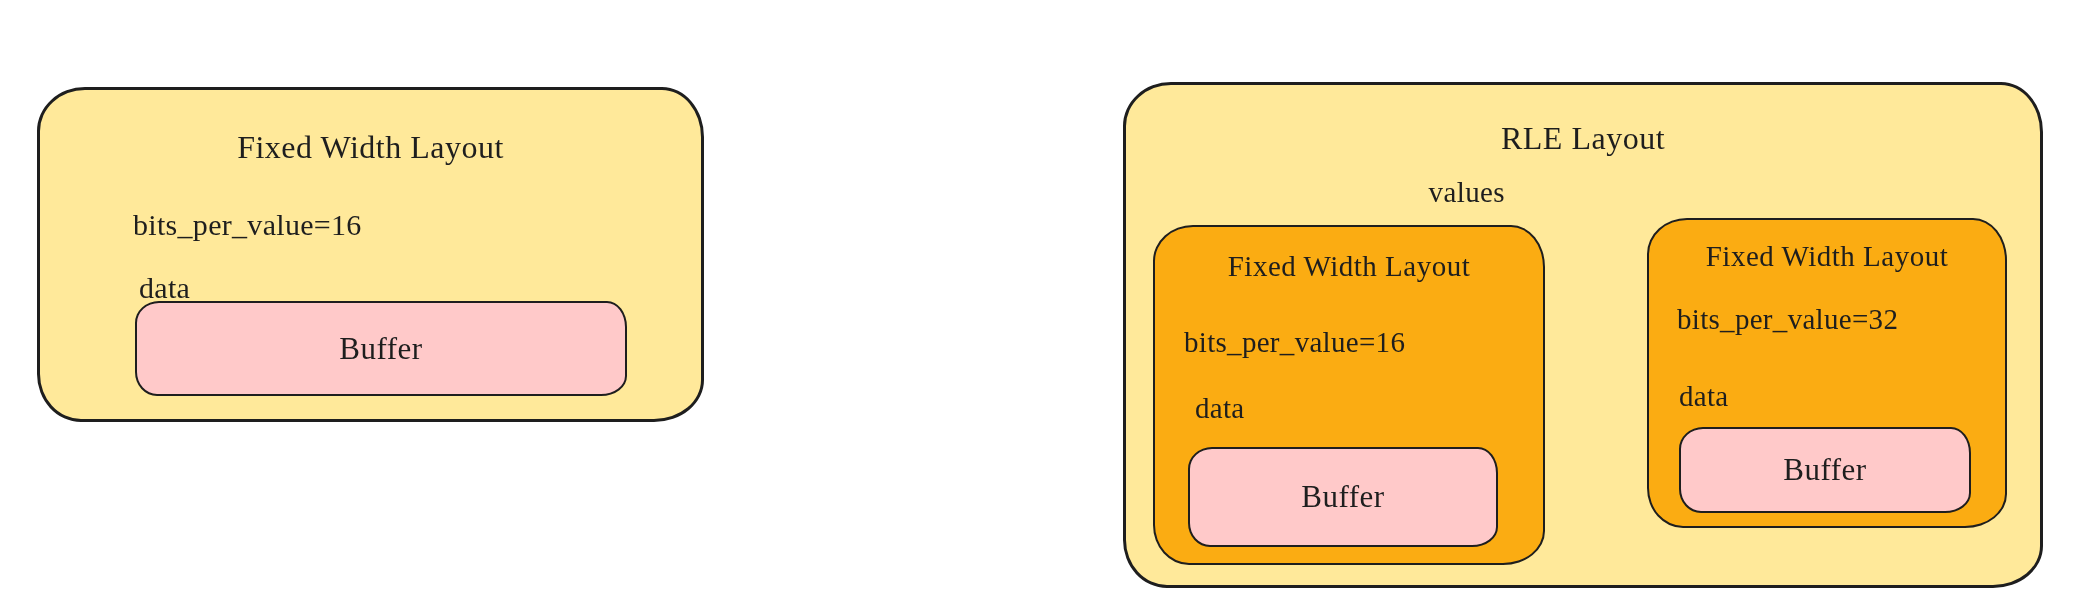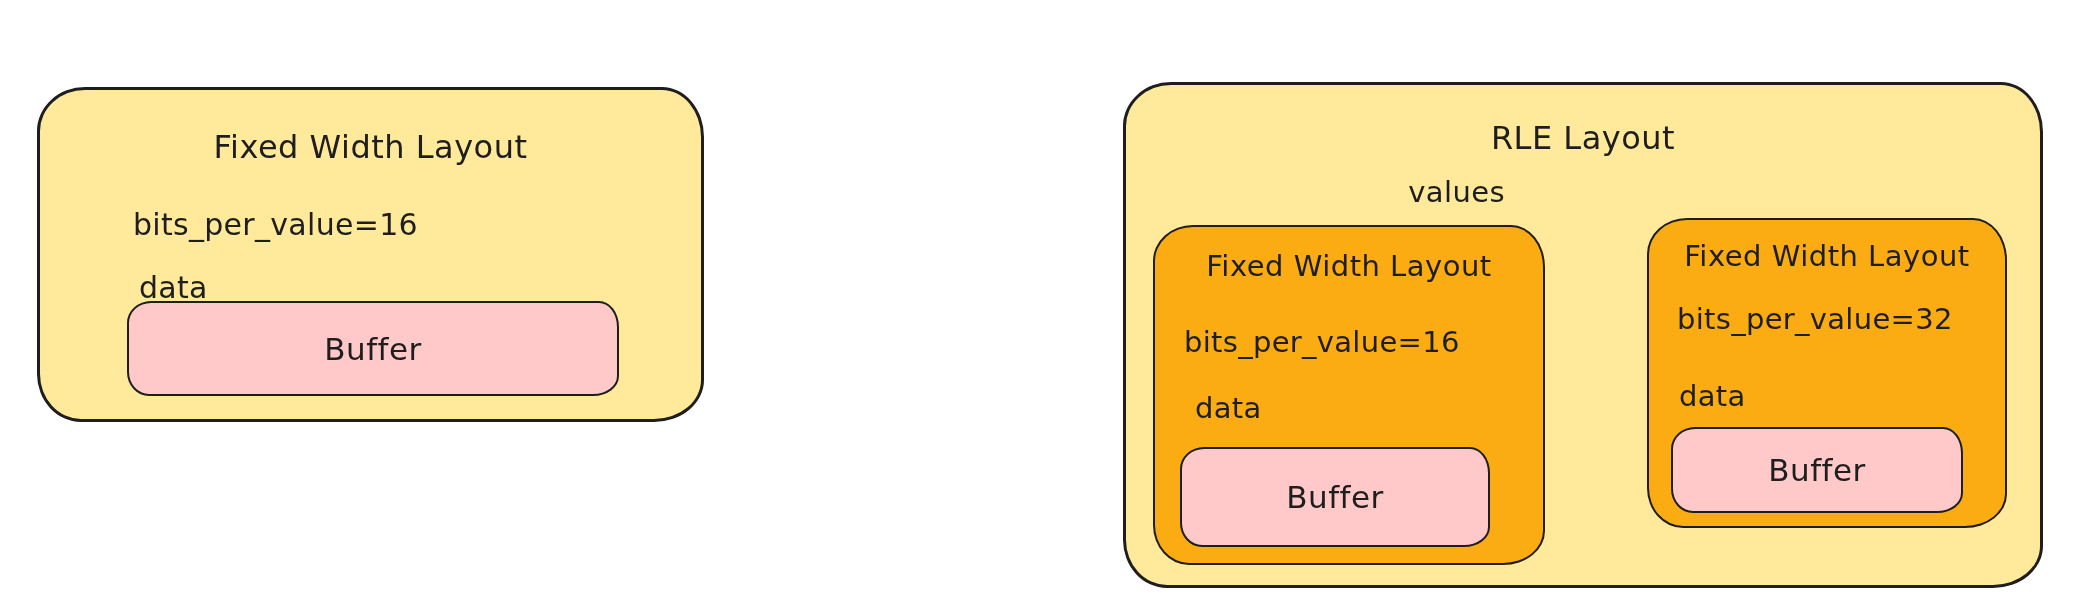--- a/index.html
+++ b/index.html
@@ -21,28 +21,29 @@
     font-size: 32px;
     line-height: 1.15;
     text-align: center;
     white-space: nowrap;
     letter-spacing: 0.5px;
   }
   .box {
     position: absolute;
     box-sizing: border-box;
     border: 3px solid var(--stroke, #1e1e1e);
+    font-family: Liberation Serif, serif;
   }
   .box-yellow { background: var(--yellow, #ffe99a); }
   .box-orange { background: var(--orange, #fbac12); border-width: 2.5px; }
   .box-pink   { background: var(--pink, #ffc9c9);  border-width: 2.5px; }
   
   .r-outer { border-radius: 48px 42px 50px 44px / 44px 50px 42px 48px; }
   .r-inner { border-radius: 40px 34px 42px 36px / 36px 42px 34px 40px; }
-  .r-buf   { border-radius: 24px 20px 26px 22px / 22px 26px 20px 24px; }
+  .r-buf   { border-radius: 24px 20px 26px 22px / 22px 26px 20px 24px; margin-left: 8px; }
   .heading {
     position: absolute;
     left: 0;
     width: 100%;
     text-align: center;
     font-size: 32px;
     line-height: 1.1;
     white-space: nowrap;
     letter-spacing: 0.5px;
   }

